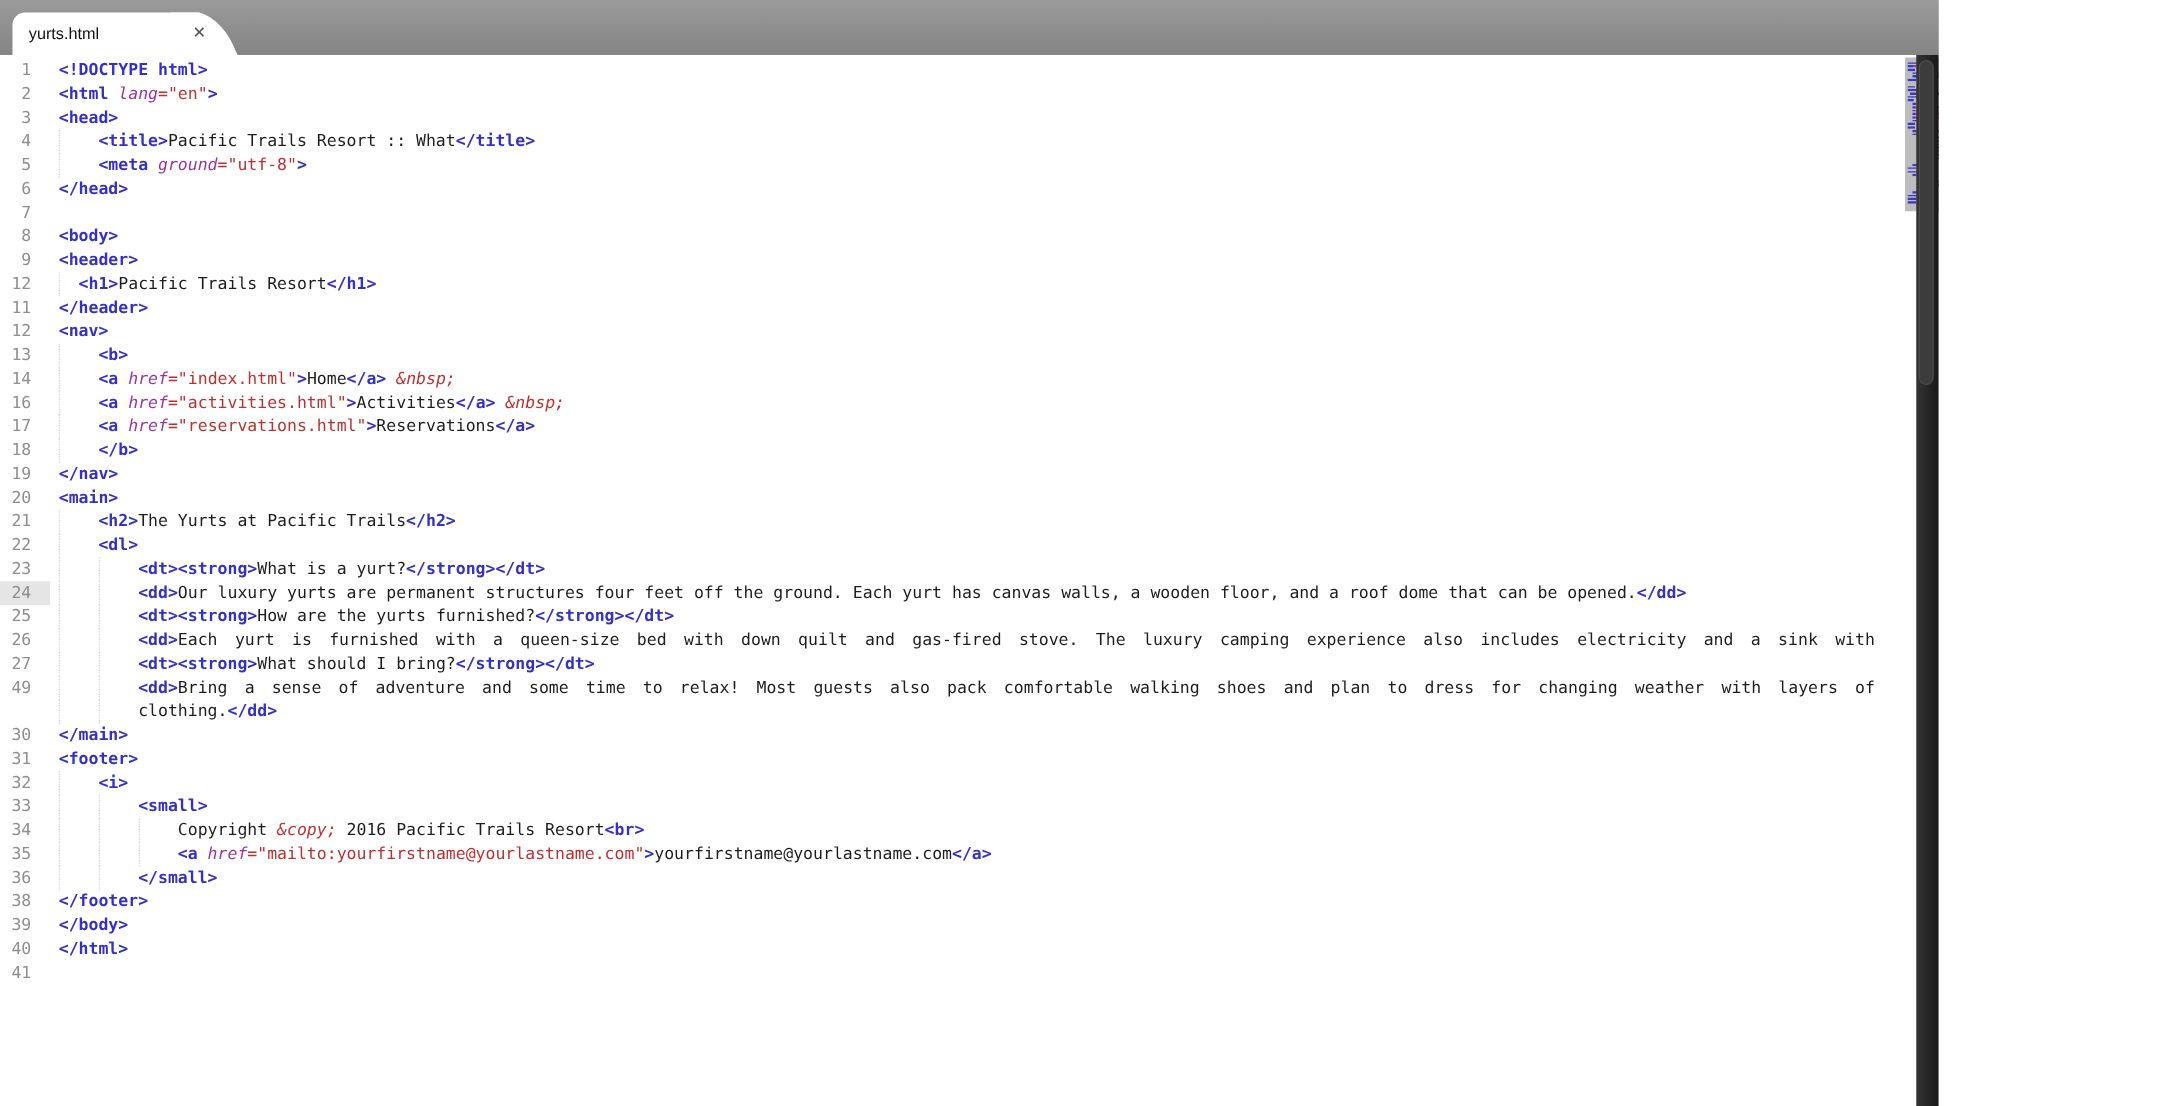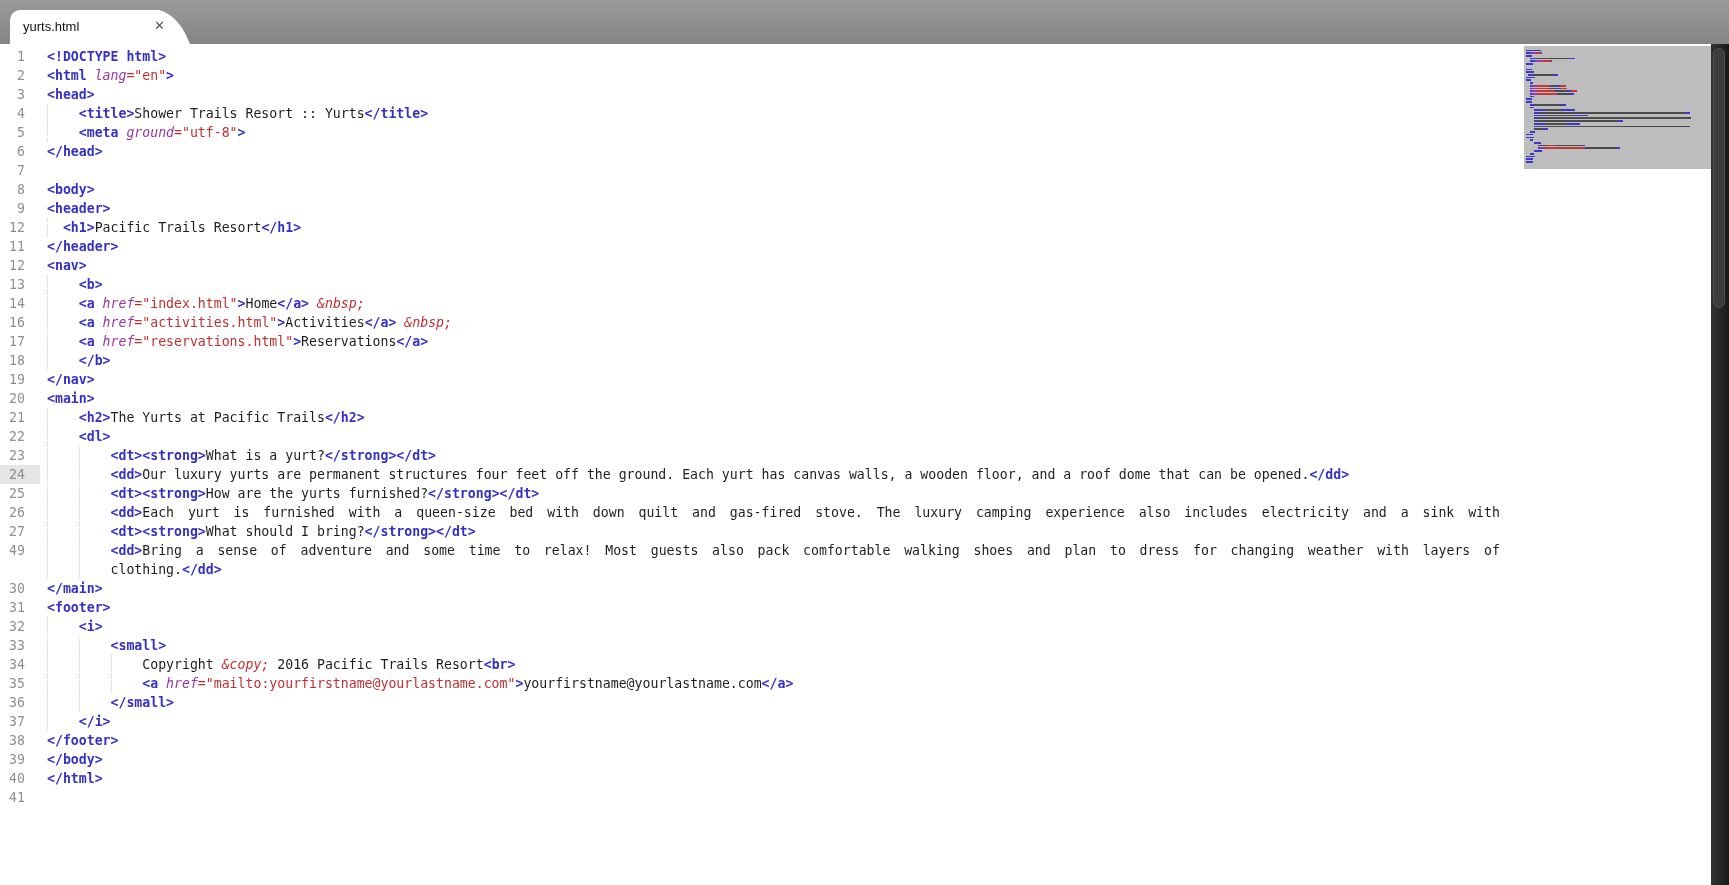--- a/index.html
+++ b/index.html
@@ -1,16 +1,16 @@
 <!DOCTYPE html>
 <html><head>
 <meta charset="utf-8">
 <style>
   html,body{margin:0;padding:0;background:#fff;}
-  #screen{position:relative;width:1729px;height:885px;overflow:hidden;background:#fff;
+  #screen{position:relative;width:1551px;height:885px;overflow:hidden;background:#fff;
           font-family:"DejaVu Sans Mono","Liberation Mono",monospace;}
 
   
   .tabbar{position:absolute;left:0;top:0;width:1729px;height:44px;
           background:linear-gradient(#9a9a9a,#858585);}
   .tab{position:absolute;left:10px;bottom:0;width:150px;height:34px;background:#fff;
        border-top-left-radius:10px;}
   .tab::after{content:"";position:absolute;right:-30px;bottom:0;width:38px;height:34px;
        background:#fff;transform:skewX(24deg);transform-origin:bottom left;
        border-top-right-radius:18px 26px;}
@@ -67,21 +67,21 @@
       <div class="code-row">
         <div class="gutter">2</div>
         <div class="code" style="padding-left: 0ch;"><span><span class="tk-tag">&lt;html</span><span class="tk-attr"> lang</span><span class="tk-val">="en"</span><span class="tk-tag">&gt;</span></span></div>
       </div>
       <div class="code-row">
         <div class="gutter">3</div>
         <div class="code" style="padding-left: 0ch;"><span><span class="tk-tag">&lt;head&gt;</span></span></div>
       </div>
       <div class="code-row">
         <div class="gutter">4</div>
-        <div class="code" style="padding-left: 4ch;"><span class="guide" style="left: 0ch;"></span><span><span class="tk-tag">&lt;title&gt;</span><span class="tk-txt">Shower Trails Resort :: Yurts</span><span class="tk-tag">&lt;/title&gt;</span></span></div>
+        <div class="code" style="padding-left: 4ch;"><span class="guide" style="left: 0ch;"></span><span><span class="tk-tag">&lt;title&gt;</span><span class="tk-txt">Pacific Trails Resort :: What</span><span class="tk-tag">&lt;/title&gt;</span></span></div>
       </div>
       <div class="code-row">
         <div class="gutter">5</div>
         <div class="code" style="padding-left: 4ch;"><span class="guide" style="left: 0ch;"></span><span><span class="tk-tag">&lt;meta</span><span class="tk-attr"> ground</span><span class="tk-val">="utf-8"</span><span class="tk-tag">&gt;</span></span></div>
       </div>
       <div class="code-row">
         <div class="gutter">6</div>
         <div class="code" style="padding-left: 0ch;"><span><span class="tk-tag">&lt;/head&gt;</span></span></div>
       </div>
       <div class="code-row">
@@ -192,24 +192,20 @@
         <div class="gutter">34</div>
         <div class="code" style="padding-left: 12ch;"><span class="guide" style="left: 0ch;"></span><span class="guide" style="left: 4ch;"></span><span class="guide" style="left: 8ch;"></span><span><span class="tk-txt">Copyright </span><span class="tk-ent">&amp;copy;</span><span class="tk-txt"> 2016 Pacific Trails Resort</span><span class="tk-tag">&lt;br&gt;</span></span></div>
       </div>
       <div class="code-row">
         <div class="gutter">35</div>
         <div class="code" style="padding-left: 12ch;"><span class="guide" style="left: 0ch;"></span><span class="guide" style="left: 4ch;"></span><span class="guide" style="left: 8ch;"></span><span><span class="tk-tag">&lt;a</span><span class="tk-attr"> href</span><span class="tk-val">="mailto:yourfirstname@yourlastname.com"</span><span class="tk-tag">&gt;</span><span class="tk-txt">yourfirstname@yourlastname.com</span><span class="tk-tag">&lt;/a&gt;</span></span></div>
       </div>
       <div class="code-row">
         <div class="gutter">36</div>
         <div class="code" style="padding-left: 8ch;"><span class="guide" style="left: 0ch;"></span><span class="guide" style="left: 4ch;"></span><span><span class="tk-tag">&lt;/small&gt;</span></span></div>
-      </div>
-      <div class="code-row">
-        <div class="gutter">37</div>
-        <div class="code" style="padding-left: 4ch;"><span class="guide" style="left: 0ch;"></span><span><span class="tk-tag">&lt;/i&gt;</span></span></div>
       </div>
       <div class="code-row">
         <div class="gutter">38</div>
         <div class="code" style="padding-left: 0ch;"><span><span class="tk-tag">&lt;/footer&gt;</span></span></div>
       </div>
       <div class="code-row">
         <div class="gutter">39</div>
         <div class="code" style="padding-left: 0ch;"><span><span class="tk-tag">&lt;/body&gt;</span></span></div>
       </div>
       <div class="code-row">

